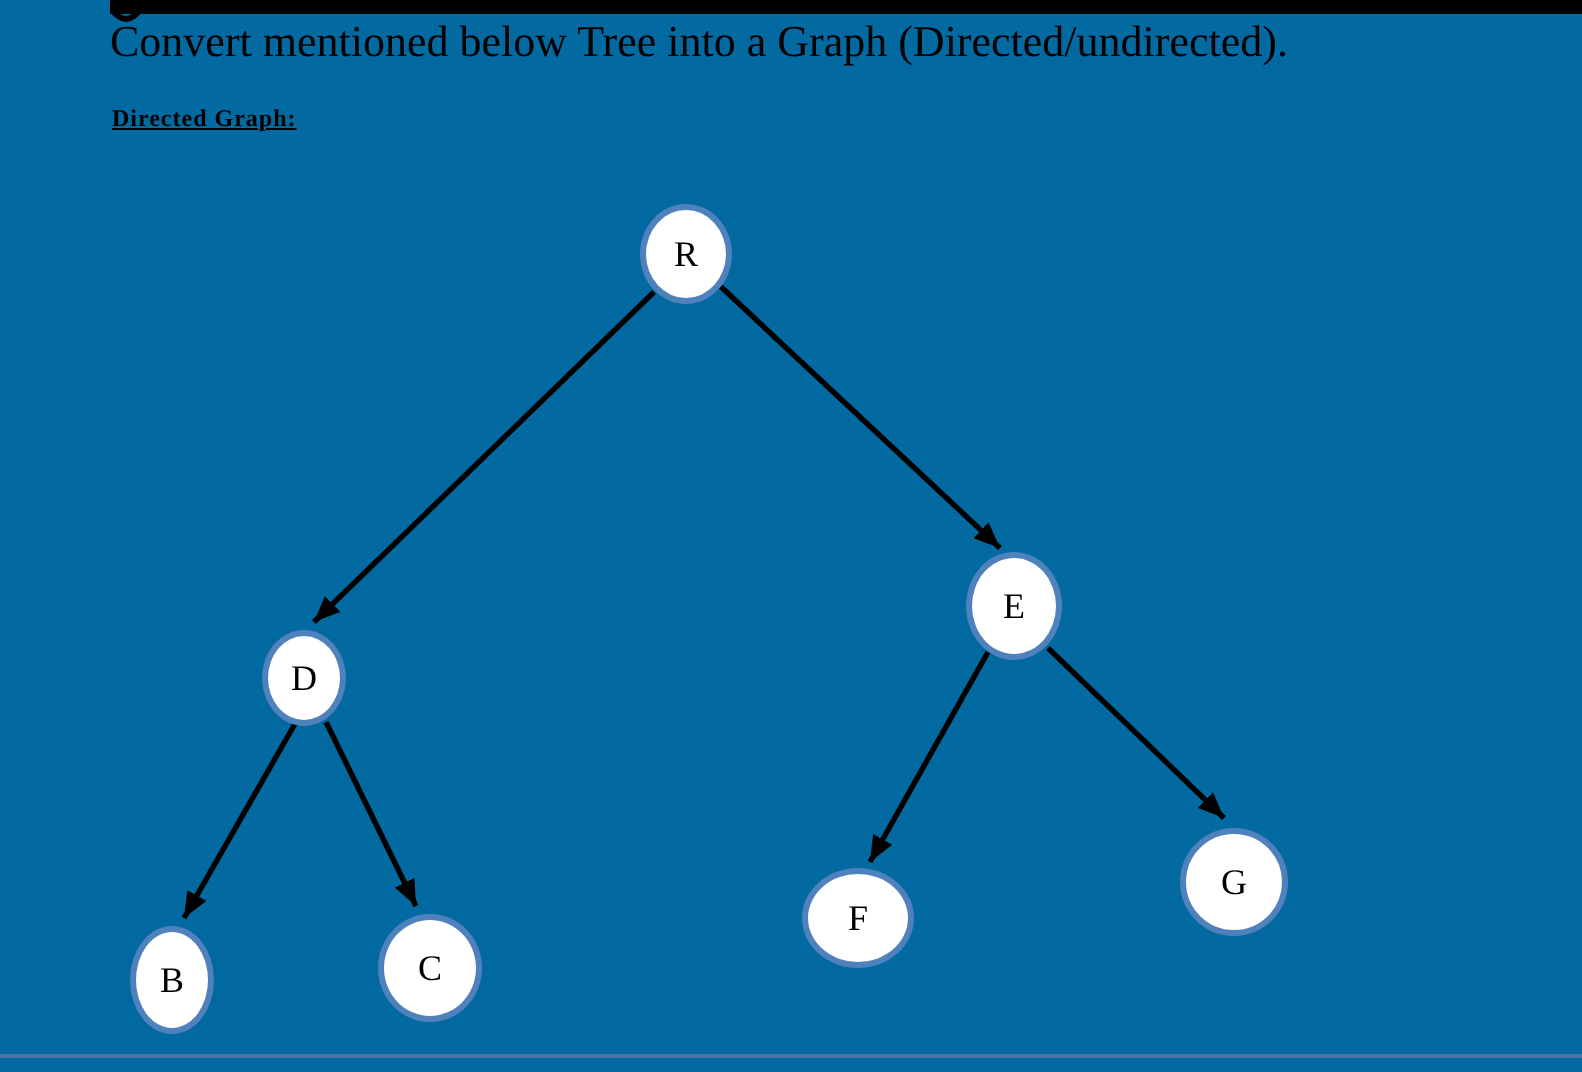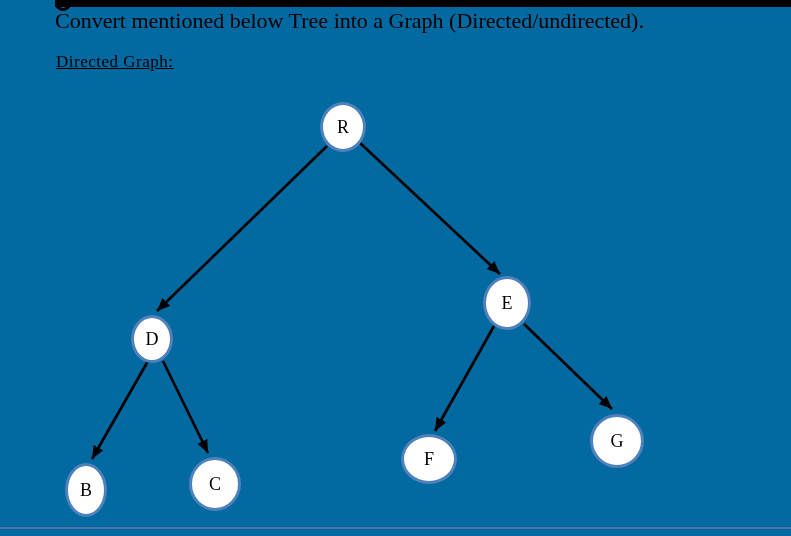--- a/index.html
+++ b/index.html
@@ -30,22 +30,22 @@
   .question {
     position: absolute;
     left: 55px; top: 8px;
     font-size: 22px;
     line-height: 26px;
     white-space: nowrap;
   }
   .section-heading {
     position: absolute;
     left: 56px; top: 52px;
-    font-size: 17px;
-    font-weight: normal;
+    font-size: 12px;
+    font-weight: bold;
     text-decoration: underline;
     letter-spacing: 0.5px;
     white-space: nowrap;
   }
   #edge-layer {
     position: absolute;
     left: 0; top: 0;
     width: 791px; height: 536px;
   }
   .node {

